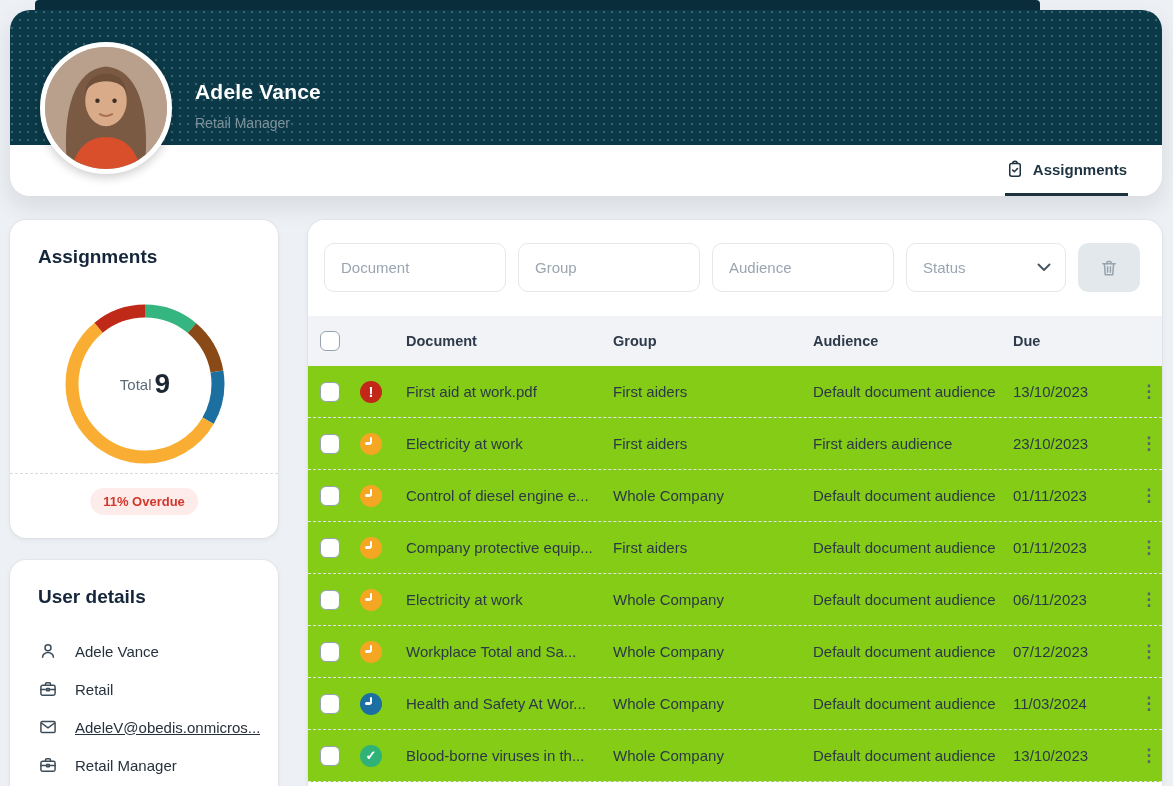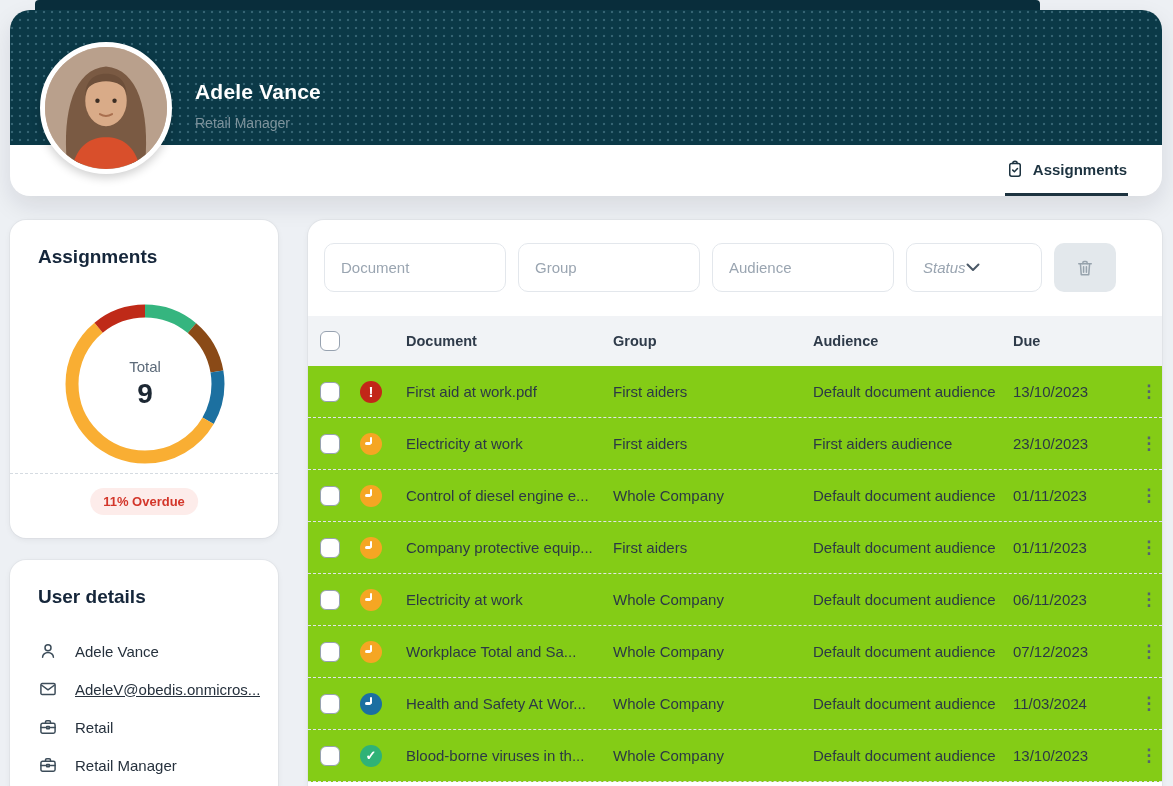--- a/index.html
+++ b/index.html
@@ -37,21 +37,21 @@
 
   
   .card { position:absolute; background:#fff; border-radius:16px;
     box-shadow:0 2px 6px rgba(16,24,40,.06), 0 0 0 1px rgba(16,24,40,.03); }
   .card-title { font-size:19px; font-weight:700; color:#15263a; }
 
   
   .assignments-card { left:10px; top:220px; width:268px; height:318px; }
   .assignments-card .card-title { position:absolute; left:28px; top:26px; }
   .donut-wrap { position:absolute; left:50px; top:79px; width:170px; height:170px; }
-  .donut-center { position:absolute; inset:0; display:flex; flex-direction:column;
+  .donut-center { position:absolute; inset:0; display:flex; flex-direction:row;
     align-items:center; justify-content:center; gap:3px; }
   .donut-center .label { color:#5d6b7a; font-size:15px; }
   .donut-center .value { color:#1c2733; font-size:28px; font-weight:700; }
   .donut-divider { position:absolute; left:0; right:0; top:253px; border-top:1px dashed #d5dbe1; }
   .overdue-badge { position:absolute; left:50%; top:268px; transform:translateX(-50%);
     background:#fdecea; color:#d3362a; font-size:13px; font-weight:700;
     padding:6px 13px; border-radius:14px; white-space:nowrap; }
 
   
   .user-card { left:10px; top:560px; width:268px; height:240px; }
@@ -62,23 +62,23 @@
   .user-item .label { font-size:15px; color:#26313d; white-space:nowrap; overflow:hidden; text-overflow:ellipsis; }
   .user-item .label.link { text-decoration:underline; cursor:pointer; }
 
   
   .main-card { left:308px; top:220px; width:854px; height:600px; overflow:hidden; }
   .filter-bar { display:flex; gap:12px; padding:23px 16px 24px 16px; }
   .filter-input { width:182px; height:49px; border:1px solid #e3e7ec; border-radius:10px;
     padding:0 16px; font-size:15px; color:#26313d; background:#fff; outline:none;
     font-family:"Liberation Sans", sans-serif; }
   .filter-input::placeholder { color:#9aa5b1; }
-  .filter-select { width:136px; height:49px; border:1px solid #e3e7ec; border-radius:10px;
-    padding:0 14px 0 16px; display:flex; align-items:center; 
-    cursor:pointer; background:#fff;font-style:italic; }
+  .filter-select { width:160px; height:49px; border:1px solid #e3e7ec; border-radius:10px;
+    padding:0 14px 0 16px; display:flex; align-items:center; justify-content:space-between;
+    cursor:pointer; background:#fff; }
   .filter-select .placeholder { color:#9aa5b1; font-size:15px; }
   .filter-select svg { width:14px; height:9px; }
   .trash-btn { width:62px; height:49px; background:#e3e8ec; border:none; border-radius:10px;
     display:flex; align-items:center; justify-content:center; cursor:pointer; }
   .trash-btn svg { width:20px; height:20px; }
 
   
   .grid-row { display:grid; grid-template-columns:52px 46px 207px 200px 200px 115px 1fr;
     align-items:center; }
   .table-header { height:50px; background:#f1f3f6; font-size:14.5px; font-weight:700; color:#2f3b4a; }
@@ -164,33 +164,33 @@
   <div class="user-list">
     <div class="user-item">
       <svg viewBox="0 0 24 24" fill="none" stroke="#3c4c59" stroke-width="1.8" stroke-linecap="round">
         <circle cx="12" cy="8" r="3.6"></circle>
         <path d="M5.5 19.5 a6.5 5.8 0 0 1 13 0"></path>
       </svg>
       <span class="label">Adele Vance</span>
     </div>
     <div class="user-item">
       <svg viewBox="0 0 24 24" fill="none" stroke="#3c4c59" stroke-width="1.8" stroke-linecap="round" stroke-linejoin="round">
-        <rect x="3.5" y="5.5" width="17" height="13" rx="1.5"></rect>
-        <path d="M4.5 7.5 l7.5 5.5 7.5 -5.5"></path>
-      </svg>
-      <span class="label link">AdeleV@obedis.onmicros...</span>
-    </div>
-    <div class="user-item">
-      <svg viewBox="0 0 24 24" fill="none" stroke="#3c4c59" stroke-width="1.8" stroke-linecap="round" stroke-linejoin="round">
         <rect x="3.5" y="7.5" width="17" height="12" rx="2"></rect>
         <path d="M9 7.5 V6 a1.5 1.5 0 0 1 1.5 -1.5 h3 A1.5 1.5 0 0 1 15 6 v1.5"></path>
         <path d="M3.5 12.5 h7 M13.5 12.5 h7"></path>
         <path d="M10.5 11.5 h3 v2.5 h-3 z"></path>
       </svg>
       <span class="label">Retail</span>
+    </div>
+    <div class="user-item">
+      <svg viewBox="0 0 24 24" fill="none" stroke="#3c4c59" stroke-width="1.8" stroke-linecap="round" stroke-linejoin="round">
+        <rect x="3.5" y="5.5" width="17" height="13" rx="1.5"></rect>
+        <path d="M4.5 7.5 l7.5 5.5 7.5 -5.5"></path>
+      </svg>
+      <span class="label link">AdeleV@obedis.onmicros...</span>
     </div>
     <div class="user-item">
       <svg viewBox="0 0 24 24" fill="none" stroke="#3c4c59" stroke-width="1.8" stroke-linecap="round" stroke-linejoin="round">
         <rect x="3.5" y="7.5" width="17" height="12" rx="2"></rect>
         <path d="M9 7.5 V6 a1.5 1.5 0 0 1 1.5 -1.5 h3 A1.5 1.5 0 0 1 15 6 v1.5"></path>
         <path d="M3.5 12.5 h7 M13.5 12.5 h7"></path>
         <path d="M10.5 11.5 h3 v2.5 h-3 z"></path>
       </svg>
       <span class="label">Retail Manager</span>
     </div>

